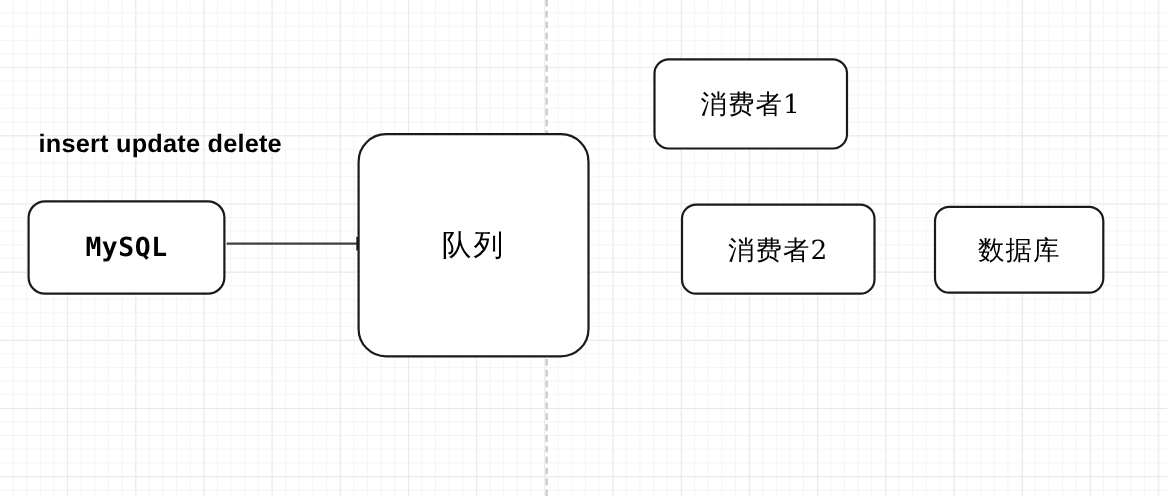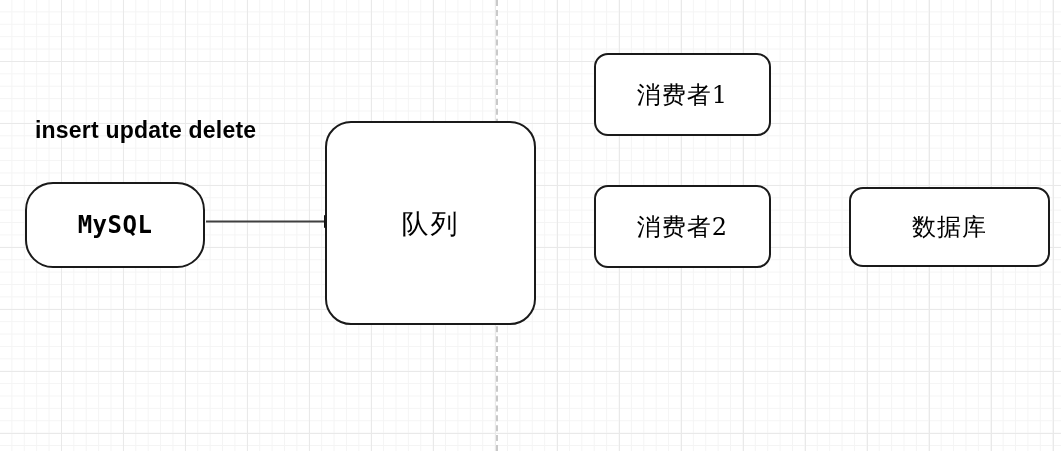--- a/index.html
+++ b/index.html
@@ -43,21 +43,21 @@
   .node-label {
     display: block;
     line-height: 1;
     white-space: nowrap;
   }
 
   
   #node-mysql {
     left: 25px;  top: 182px;
     width: 180px; height: 86px;
-    border-radius: 28px;
+    border-radius: 16px;
   }
   #node-mysql .node-label {
     font-family: "DejaVu Sans Mono", "Liberation Mono", monospace;
     font-weight: 700;
     font-size: 24px;
     letter-spacing: 0.5px;
   }
 
   #node-queue {
     left: 325px; top: 121px;
@@ -78,26 +78,26 @@
     border-radius: 14px;
   }
   .consumer .node-label,
   #node-database .node-label {
     font-family: "DejaVu Serif", "Liberation Serif", serif;
     font-size: 24px;
     letter-spacing: 1px;
   }
 
   #node-consumer-1 { top: 53px; }
-  #node-consumer-2 { top: 185px; }
+  #node-consumer-2 { top: 185px; margin-left: 25px; }
   #node-consumer-3 { top: 335px; }
 
   #node-database {
     left: 849px; top: 187px;
-    width: 201px; height: 80px;
+    width: 155px; height: 80px;
     border-radius: 14px;
   }
 
   
   #label-operations {
     position: absolute;
     left: 35px;
     top: 117px;
     font-family: "Liberation Sans", sans-serif;
     font-weight: 700;

